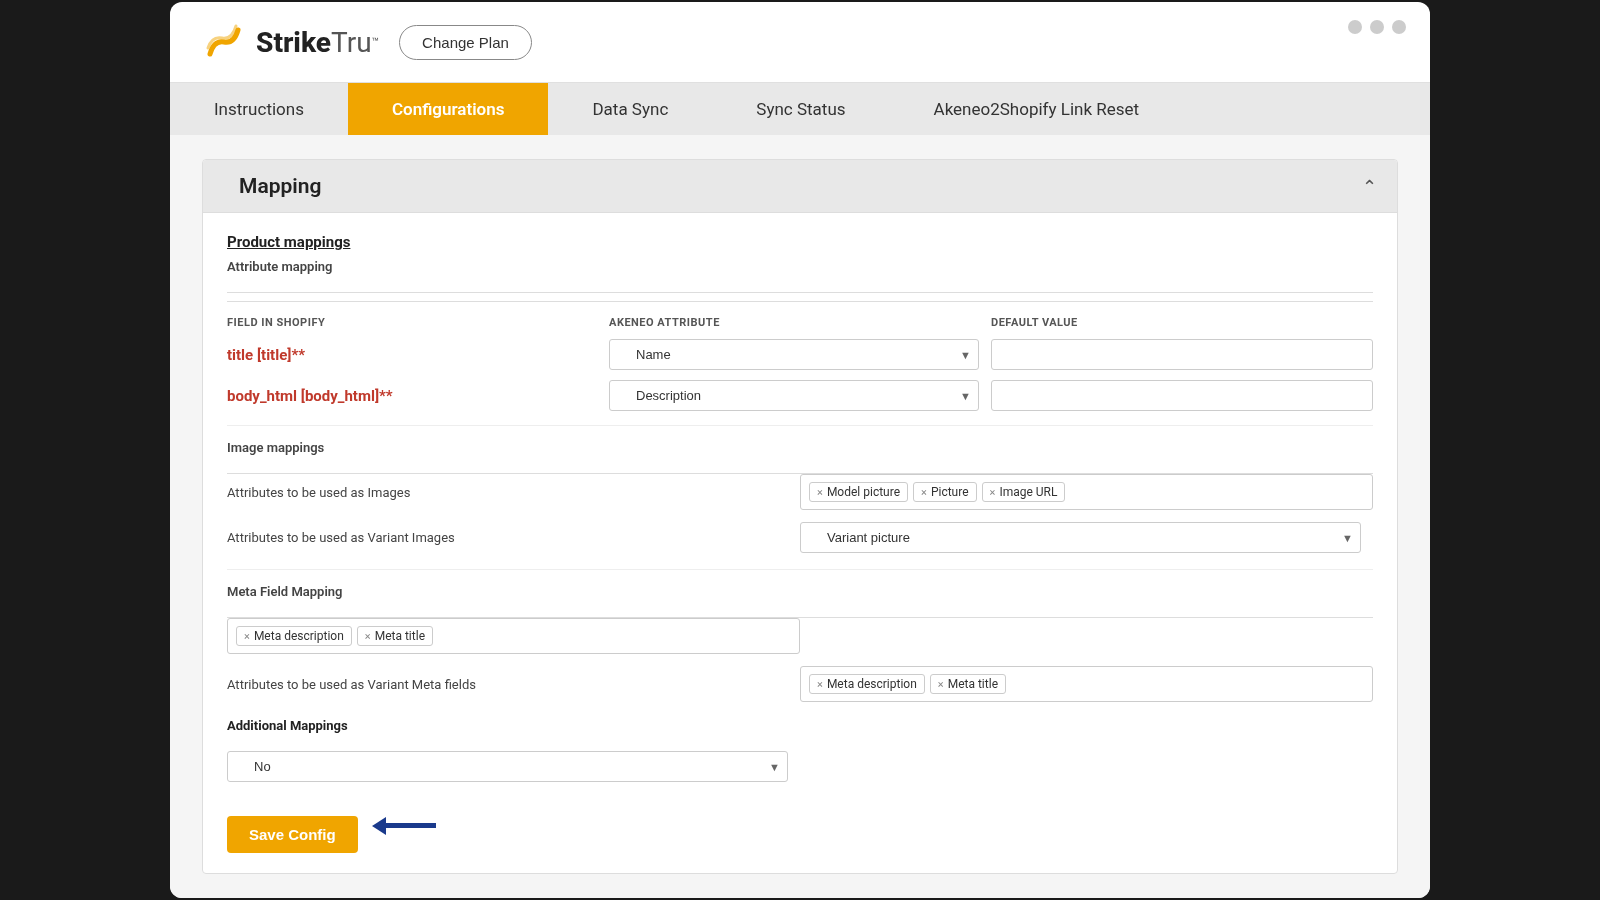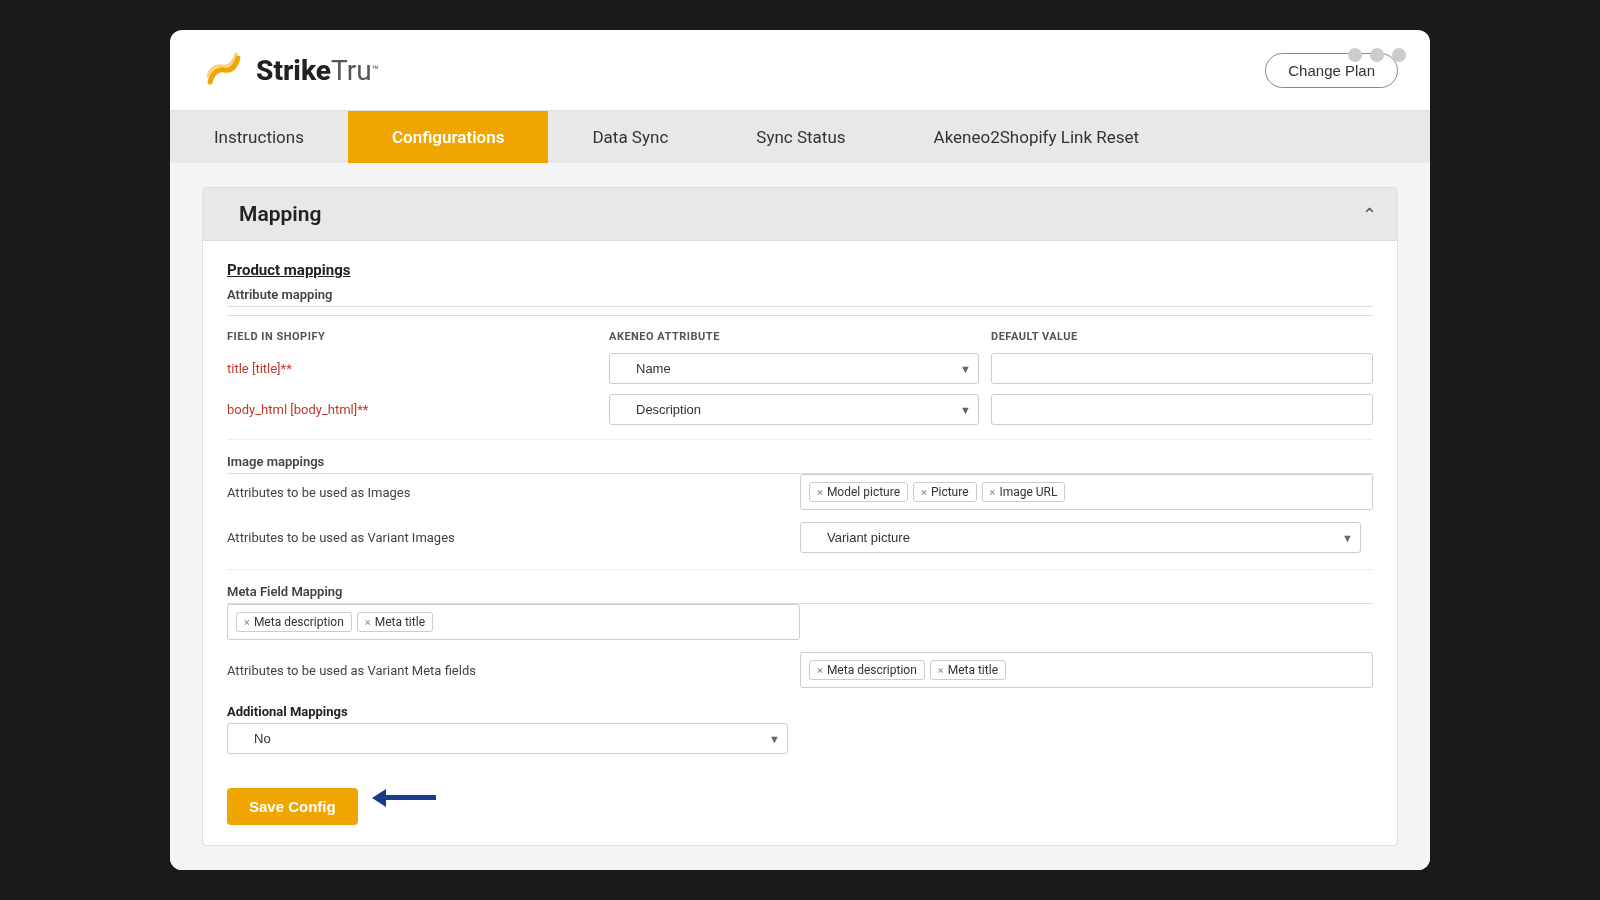--- a/index.html
+++ b/index.html
@@ -28,23 +28,24 @@
     }
     .window-dot {
       width: 14px;
       height: 14px;
       border-radius: 50%;
       background: #ccc;
     }
     .header {
       display: flex;
       align-items: center;
-      justify-content: space-between;
+      justify-content: flex-start;
       padding: 18px 32px;
       border-bottom: 1px solid #e0e0e0;
+      gap: 20px;
     }
     .logo {
       display: flex;
       align-items: center;
       gap: 10px;
     }
     .logo-icon {
       width: 44px;
       height: 44px;
     }
@@ -122,21 +123,21 @@
       font-weight: 700;
       color: #222;
       margin-bottom: 8px;
       text-decoration: underline;
     }
     .subsection-title {
       font-size: 13px;
       font-weight: 600;
       color: #444;
       margin-bottom: 0;
-      padding-bottom: 4px;
+      padding-bottom: 18px;
       border-bottom: 1px solid #ddd;
     }
     .table-header {
       display: grid;
       grid-template-columns: 1fr 1fr 1fr;
       margin-bottom: 6px;
       padding: 0 0 4px 0;
     }
     .table-header-cell {
       font-size: 11px;
@@ -145,22 +146,23 @@
       text-transform: uppercase;
       letter-spacing: 0.5px;
     }
     .table-row {
       display: grid;
       grid-template-columns: 1fr 1fr 1fr;
       align-items: center;
       margin-bottom: 10px;
     }
     .field-label {
-      font-size: 13px;
+      font-size: 15px;
       color: #c0392b;
+      font-weight: bold;
     }
     .dropdown-wrapper {
       position: relative;
       margin-right: 12px;
     }
     .dropdown {
       width: 100%;
       padding: 7px 28px 7px 26px;
       border: 1px solid #ccc;
       border-radius: 3px;

